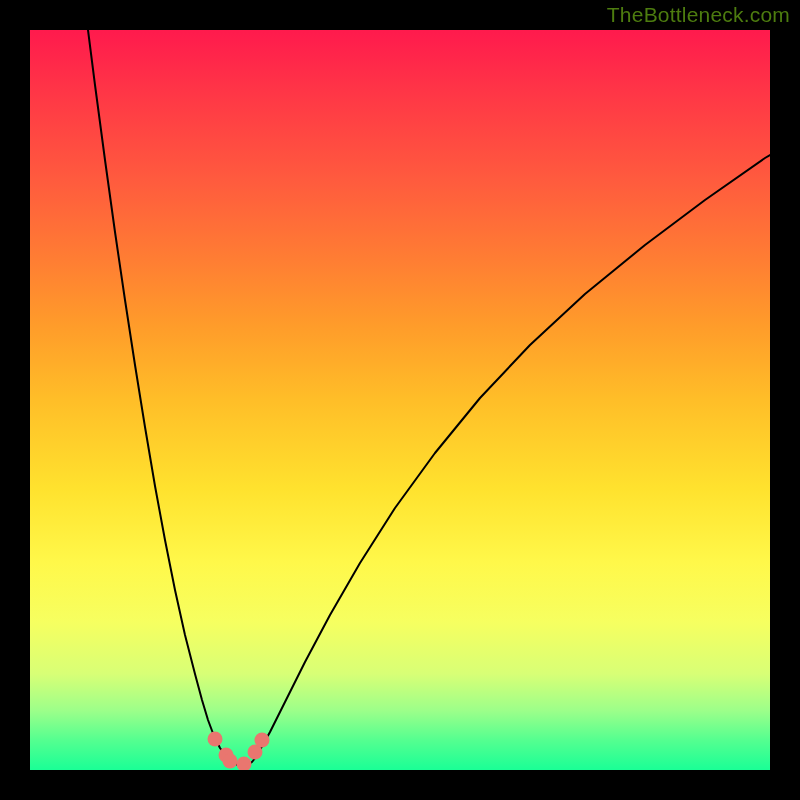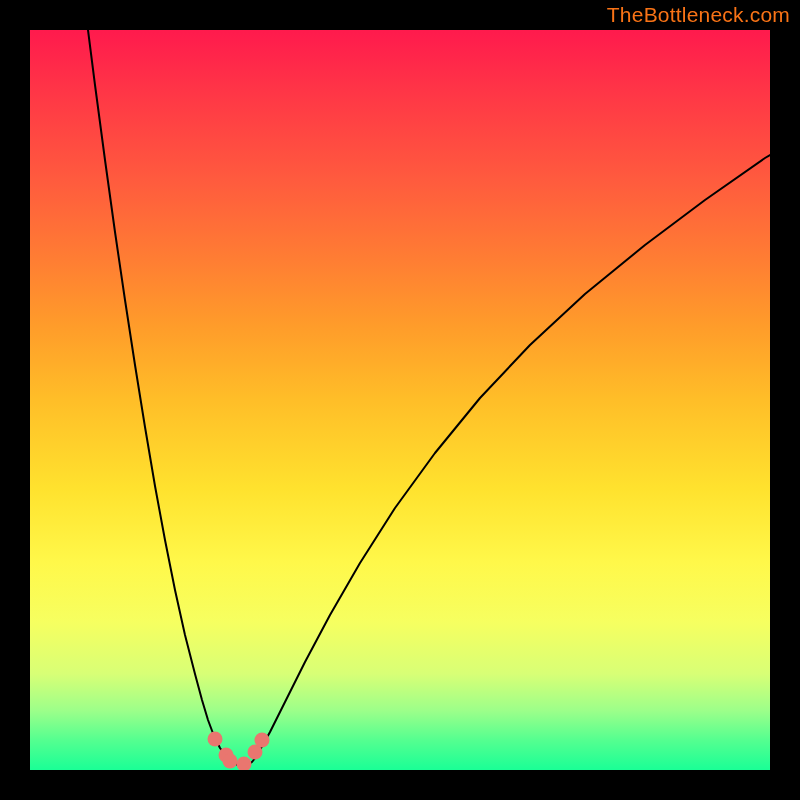--- a/index.html
+++ b/index.html
@@ -29,21 +29,21 @@
       #f6ff60 80%,
       #d8ff76 87%,
       #9cff8a 92%,
       #54ff90 96%,
       #1aff96 100%);
   }
   .watermark {
     position: absolute;
     top: 3px;
     right: 10px;
-    color: #f97316;
+    color: #4d7c0f;
     font-size: 21px;
     font-weight: 500;
     letter-spacing: 0.2px;
   }
   svg.curve {
     position: absolute;
     left: 0;
     top: 0;
     width: 740px;
     height: 740px;

